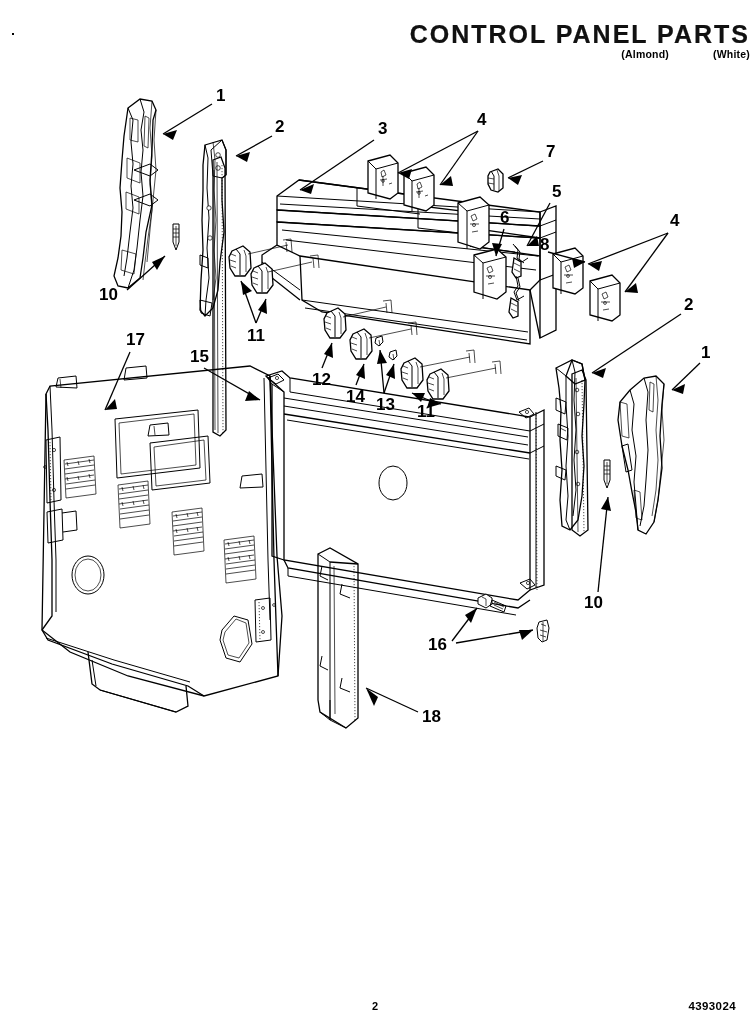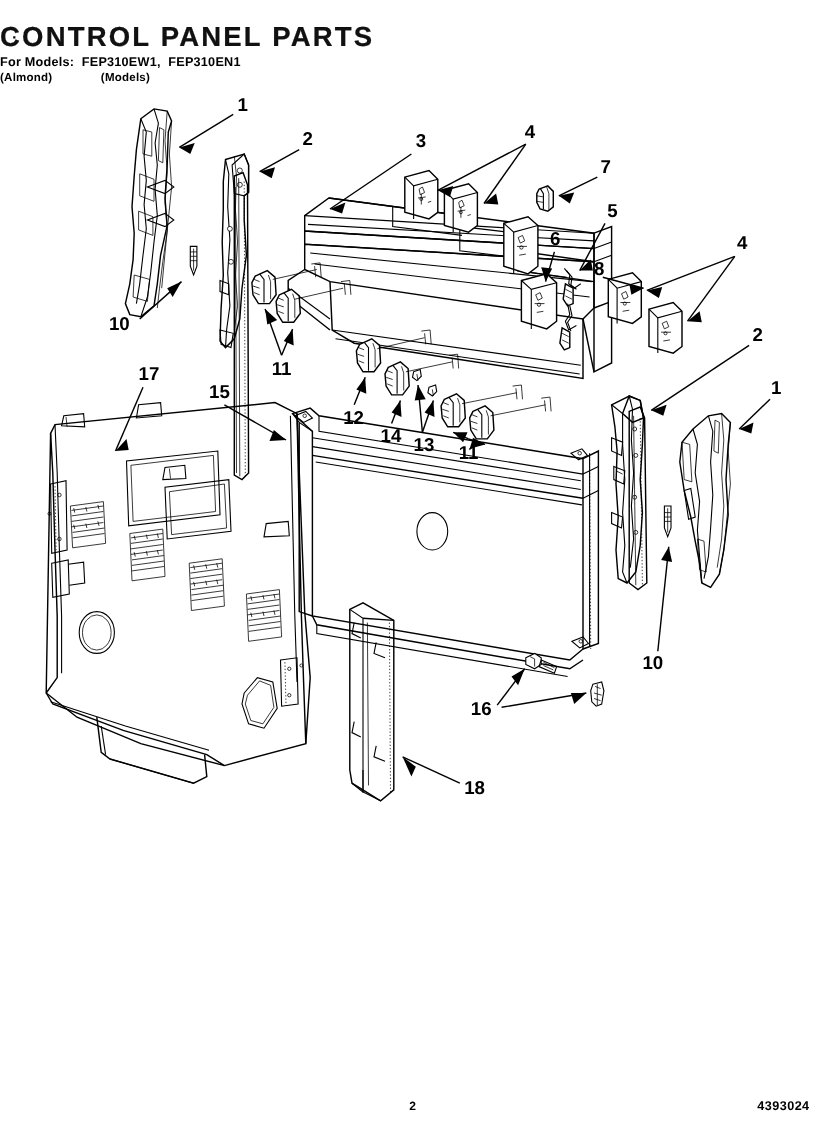--- a/index.html
+++ b/index.html
@@ -20,21 +20,21 @@
     position: absolute;
     left: 0; top: 0;
     width: 750px;
     height: 1036px;
   }
   .title-block {
     position: absolute;
     left: 0;
     top: 22px;
     width: 750px;
-    text-align: left;
+    text-align: right;
     user-select: none;
   }
   .doc-title {
     font-family: "Liberation Sans", sans-serif;
     font-size: 25px;
     font-weight: bold;
     letter-spacing: 2.0px;
     line-height: 1.0;
     color: #111;
     -webkit-text-stroke: 0.2px #000;
@@ -113,25 +113,22 @@
     stroke-dasharray: 1.2 1.8;
   }
   svg .fillwhite { fill: #ffffff; }
   svg .fillblack { fill: #000000; }
 </style>
 </head>
 <body>
 
 <div class="title-block">
   <div class="doc-title">CONTROL PANEL PARTS</div>
-  <div class="models-line">
-    <span>For Models:</span><span class="mgap"></span><span>FEP310EW1,</span><span class="mgap"></span><span>FEP310EN1</span>
-  </div>
   <div class="finish-line">
-    <span>(Almond)</span><span class="gap"></span><span>(Models)</span>
+    <span>(Almond)</span><span class="gap"></span><span>(White)</span>
   </div>
 </div>
 
 <div class="corner-dot"></div>
 
 <svg id="sheet" viewBox="0 0 750 1036" xmlns="http://www.w3.org/2000/svg">
 
   <g>
     <path class="ln med" d="M128 108 L140 99 L152 101 L156 110 L153 120
       L152 150 L150 180 L152 205 L146 232 L143 258 L140 278 L128 288

